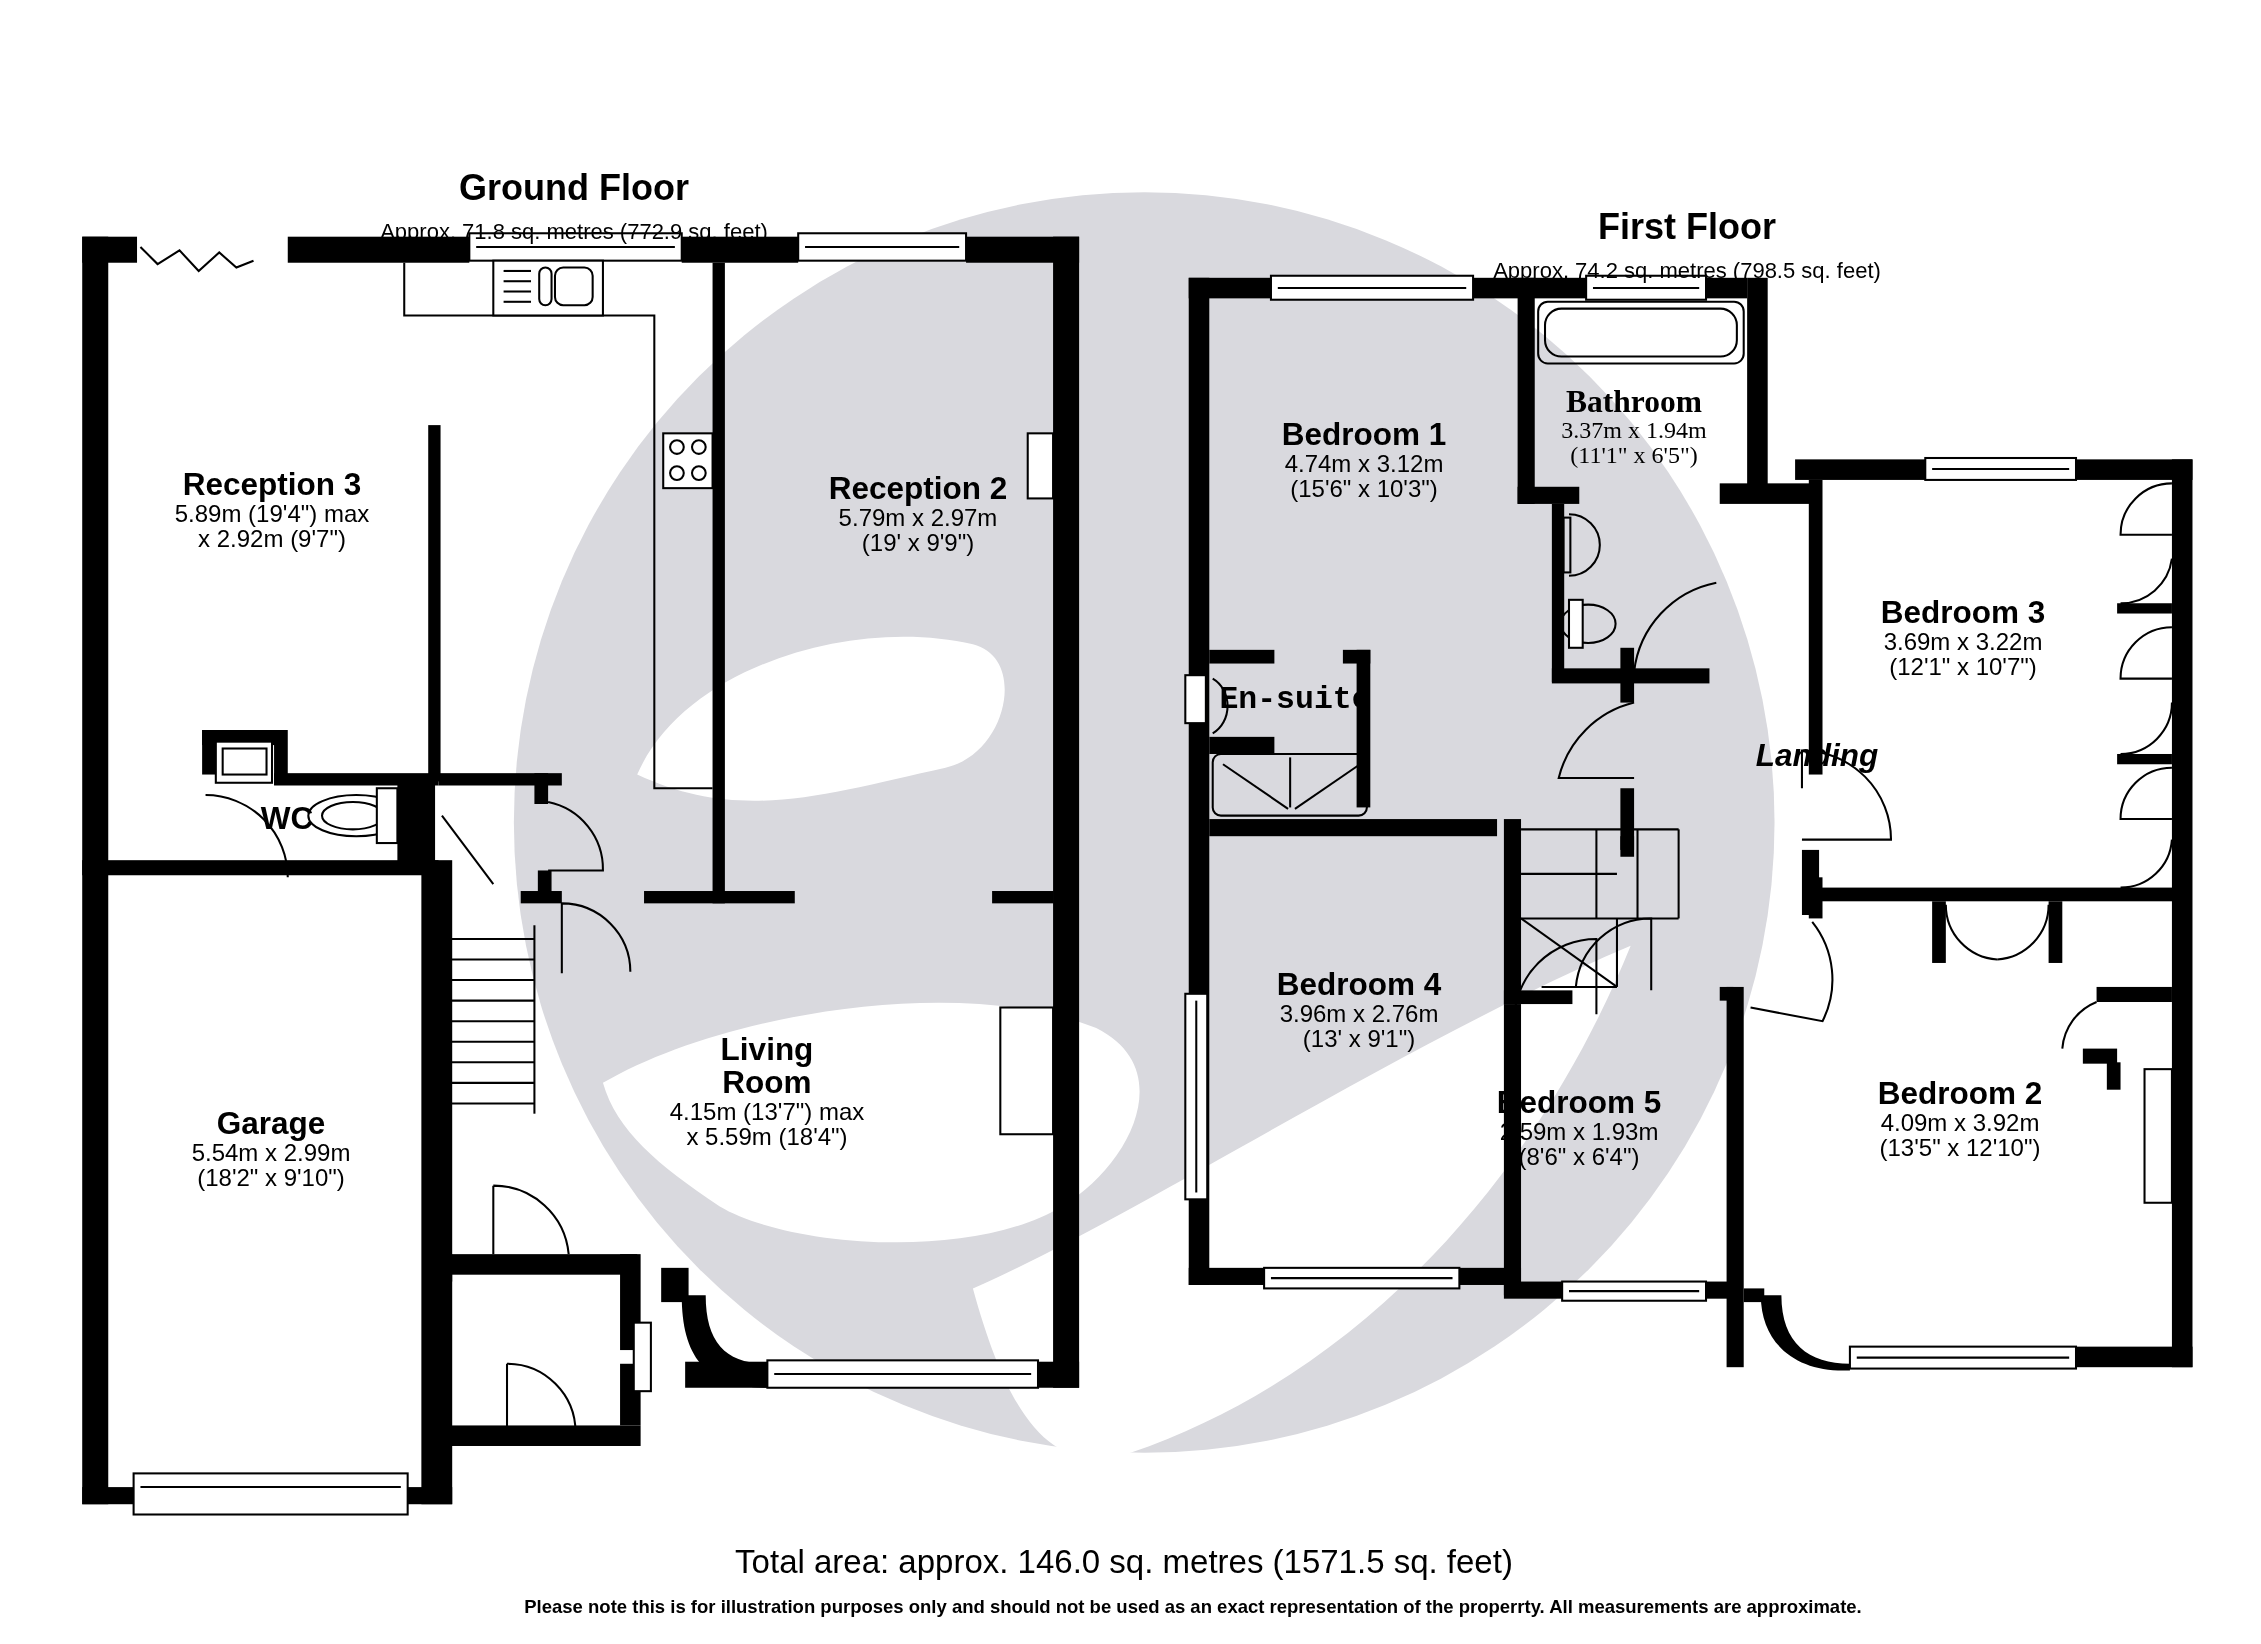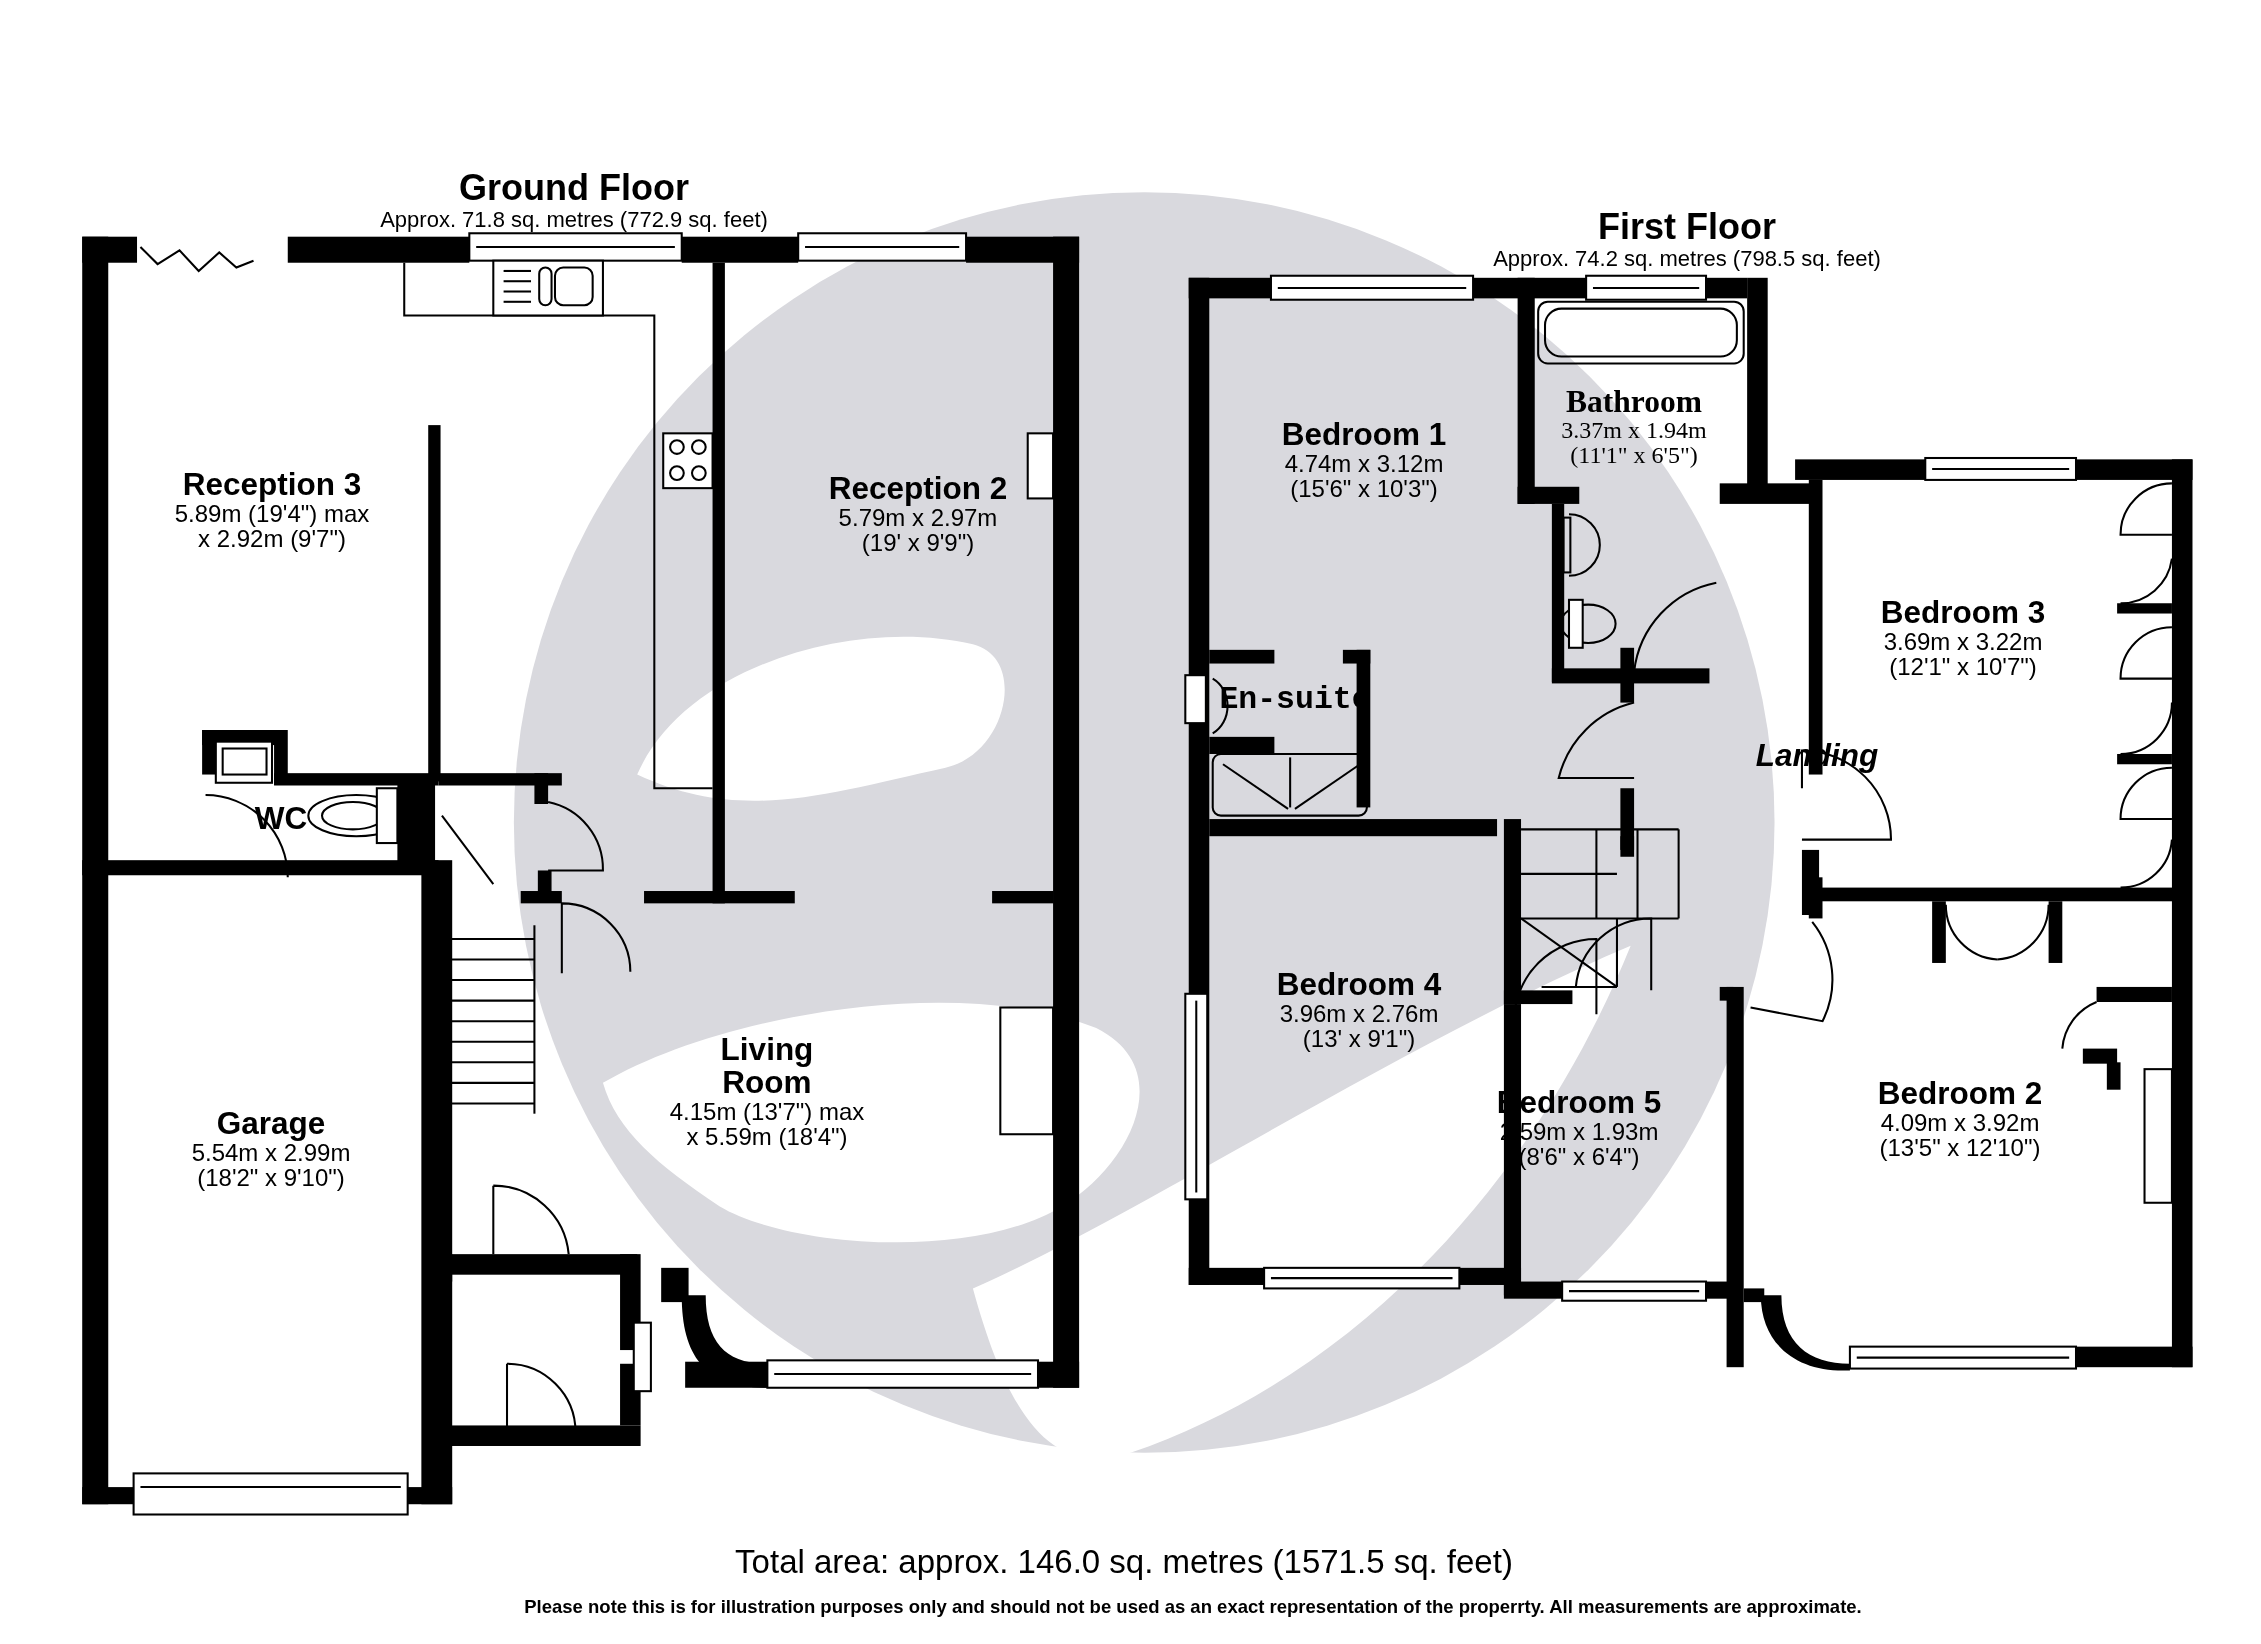--- a/index.html
+++ b/index.html
@@ -1,20 +1,20 @@
 <!DOCTYPE html>
 <html style="font-size:11px"><head>
 <meta charset="utf-8">
 <style>
   html,body{margin:0;padding:0;background:#ffffff;}
   body{width:2261px;height:1645px;position:relative;overflow:hidden;font-family:"Liberation Sans",sans-serif;color:#000;}
   #plan{position:absolute;left:0;top:0;width:2261px;height:1645px;}
   .txt{position:absolute;text-align:center;transform:translateX(-50%);white-space:nowrap;line-height:1.05;}
   .floor-title{font-weight:bold;font-size:36px;margin-top:44px;}
-  .floor-area{font-size:22px;margin-top:1px;}
+  .floor-area{font-size:22px;margin-top:13px;}
   .room-name{font-weight:bold;font-size:31.5px;}
   .room-dim{font-size:24px;}
   .total{font-size:33px;}
   .note{font-size:18.5px;line-height:1.25;}
 </style>
 </head>
 <body>
 
 <svg id="plan" viewBox="0 0 3300 2400" xmlns="http://www.w3.org/2000/svg">
 
@@ -262,21 +262,21 @@
 <div class="txt" style="left:272px;top:468px;">
   <div class="room-name">Reception 3</div>
   <div class="room-dim">5.89m (19'4") max</div>
   <div class="room-dim">x 2.92m (9'7")</div>
 </div>
 <div class="txt" style="left:918px;top:472px;">
   <div class="room-name">Reception 2</div>
   <div class="room-dim">5.79m x 2.97m</div>
   <div class="room-dim">(19' x 9'9")</div>
 </div>
-<div class="txt" style="left:281px;top:802px;text-align:center;">
+<div class="txt" style="left:287px;top:802px;text-align:center;">
   <div class="room-name">WC</div>
 </div>
 <div class="txt" style="left:767px;top:1033px;">
   <div class="room-name">Living</div>
   <div class="room-name">Room</div>
   <div class="room-dim">4.15m (13'7") max</div>
   <div class="room-dim">x 5.59m (18'4")</div>
 </div>
 <div class="txt" style="left:271px;top:1107px;">
   <div class="room-name">Garage</div>

